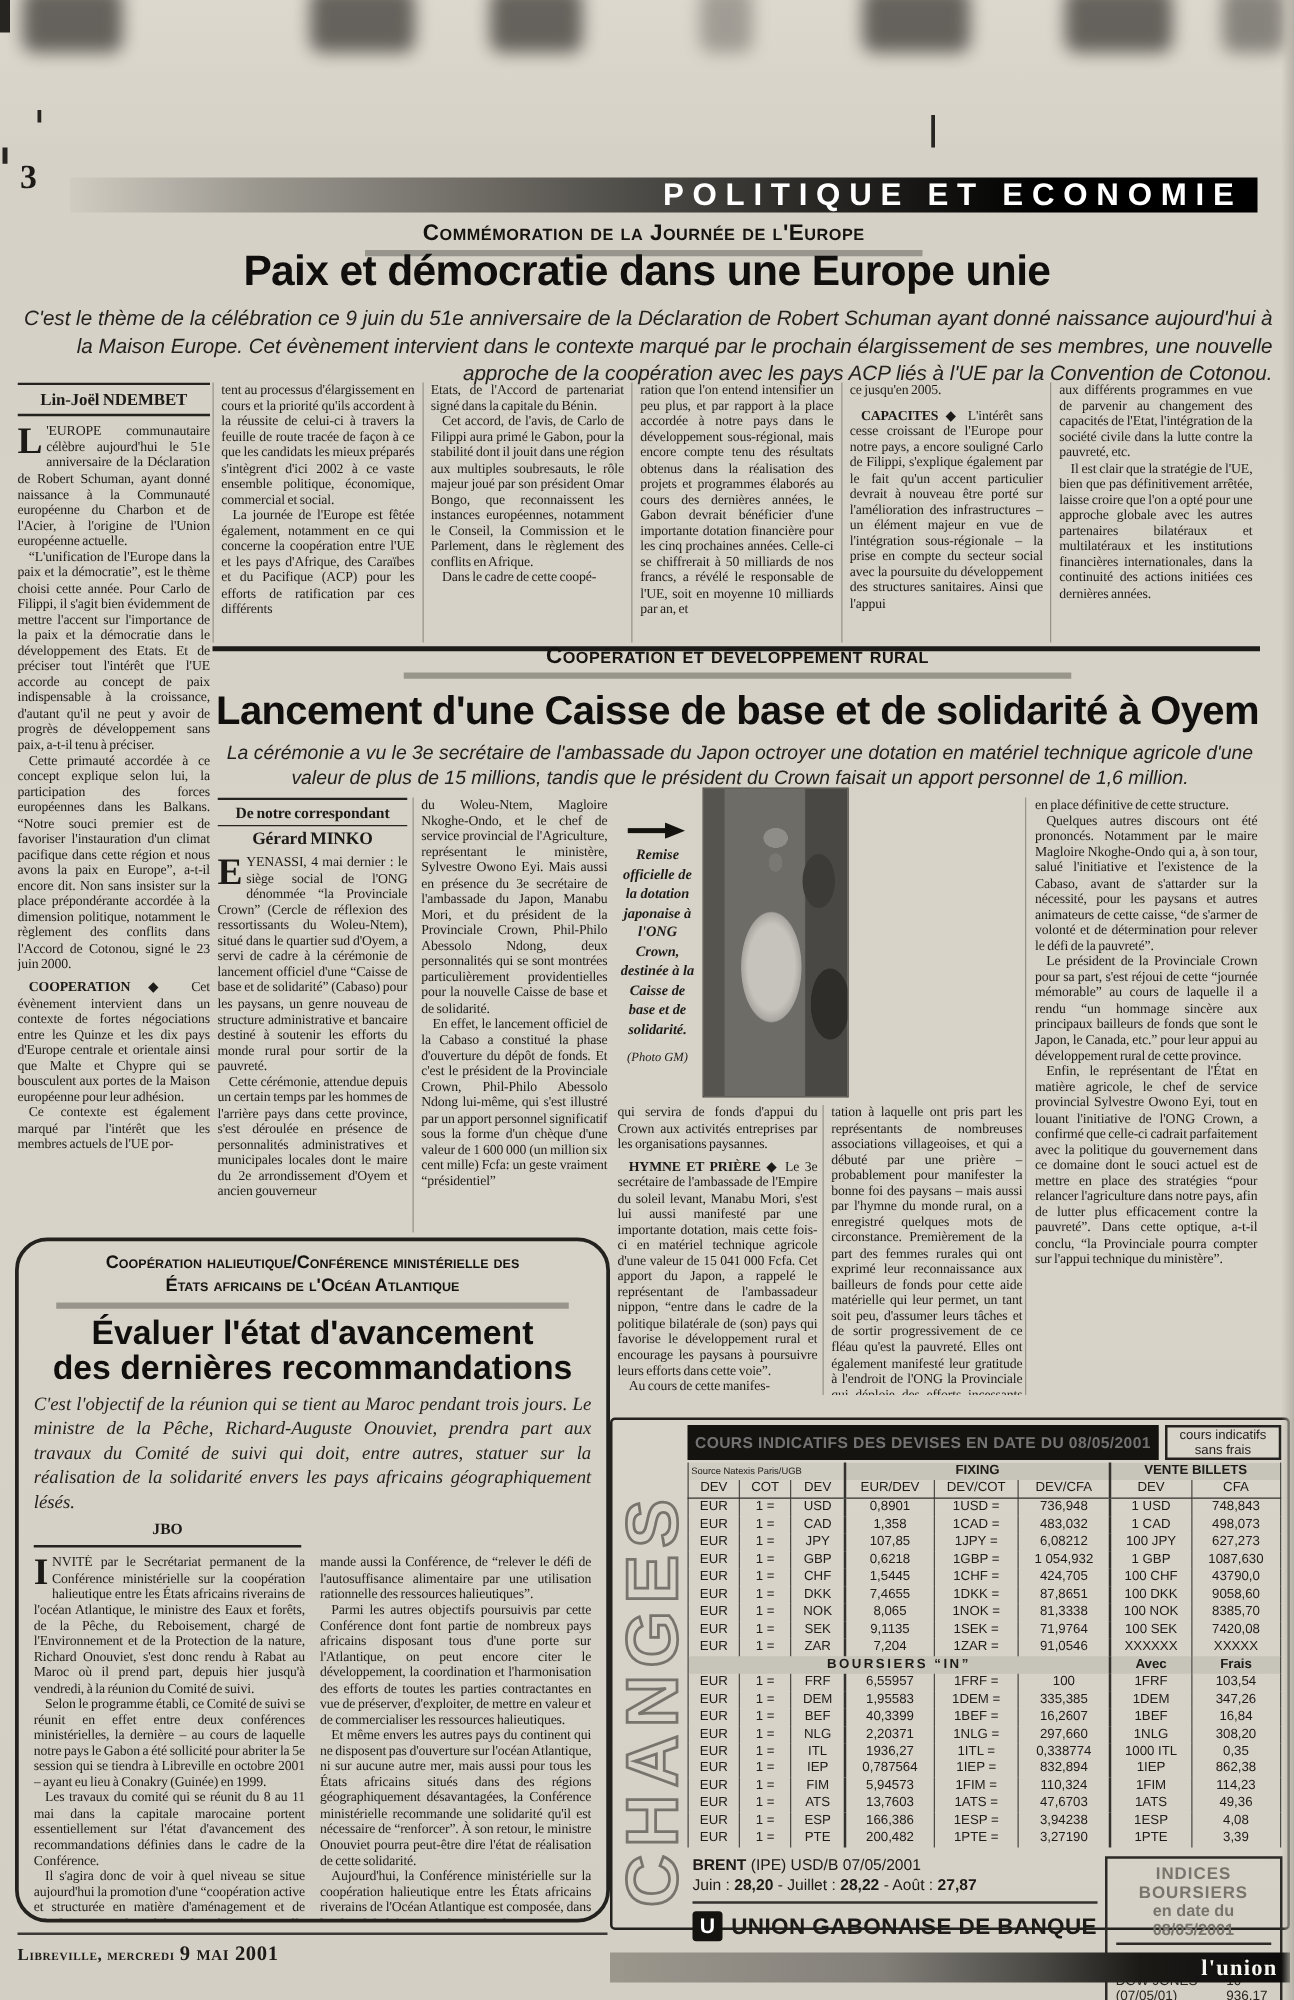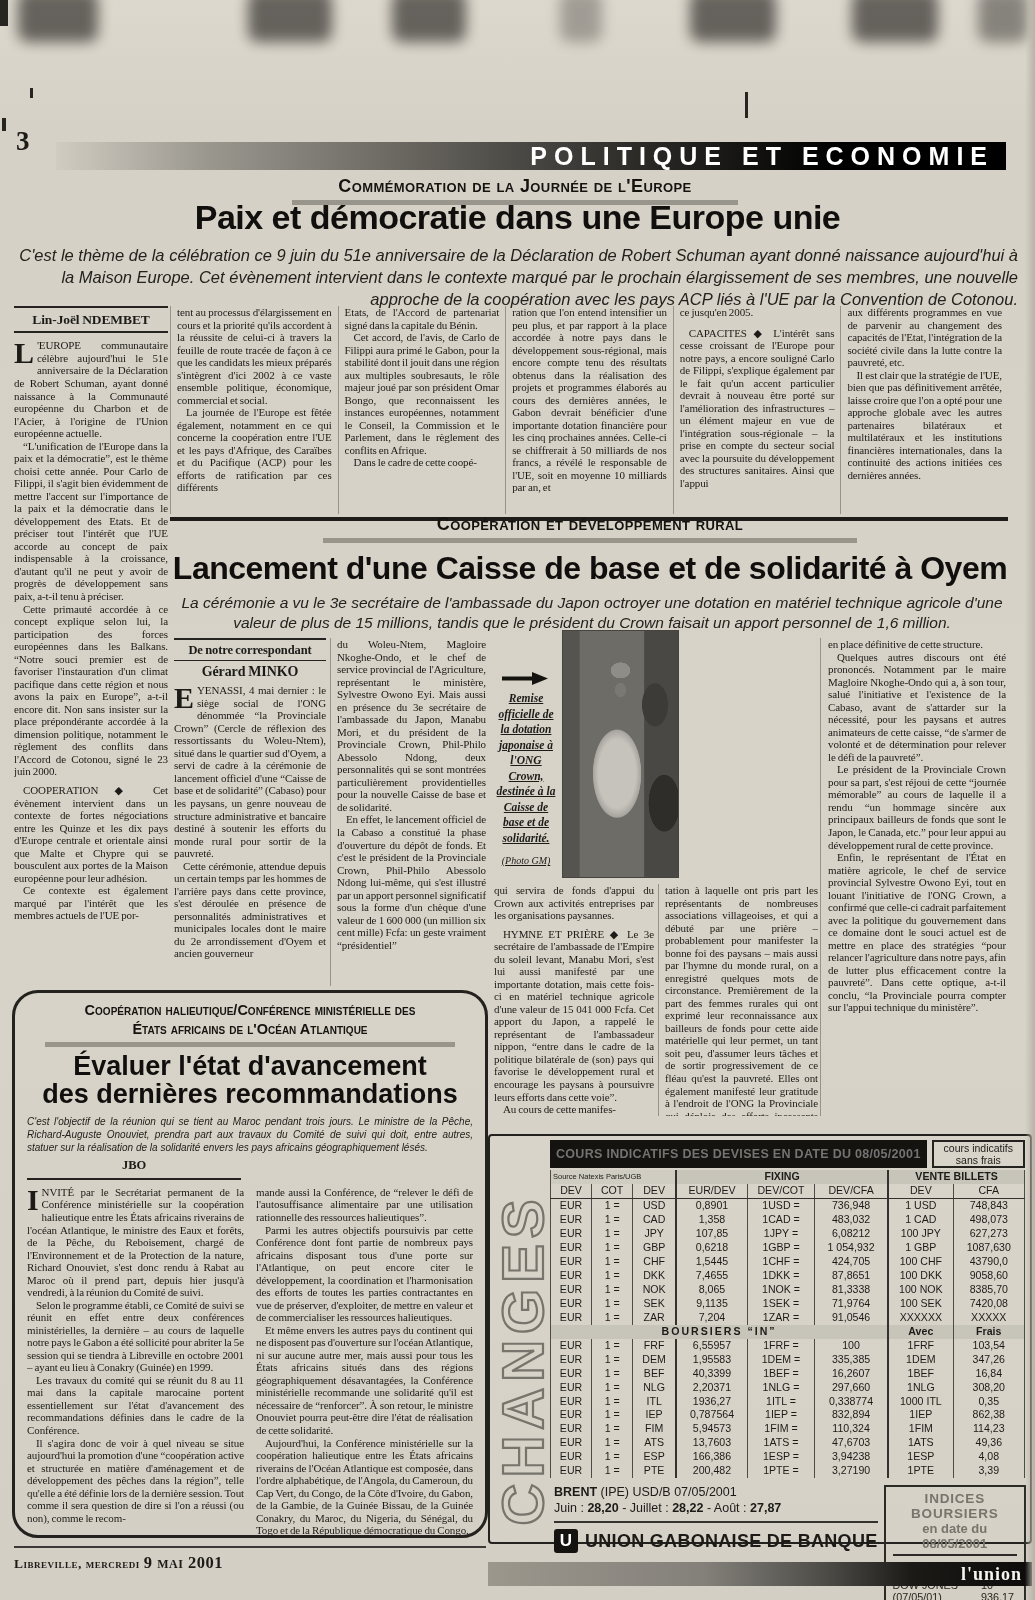--- a/index.html
+++ b/index.html
@@ -22,21 +22,21 @@
   .k1{font-size:18px;letter-spacing:.4px;text-align:center;}
   .krule{height:5px;background:#98958c;margin-top:3px;}
   .headline{font-family:"Liberation Sans",sans-serif;font-weight:700;text-align:center;color:#100f0d;}
   .h1{font-size:34px;letter-spacing:-.5px;}
   .lede{font-family:"Liberation Sans",sans-serif;font-style:italic;color:#23221e;}
   .l1{font-size:16.5px;line-height:1.32;text-align:right;}
   
   .bodycol{font-size:11px;line-height:1.14;text-align:justify;letter-spacing:-.1px;word-spacing:-.6px;overflow:hidden;}
   .bodycol p{margin:0;text-indent:9px;}
   .bodycol p.noind{text-indent:0;}
-  .lead{font-weight:400;}
+  .lead{font-weight:700;}
   .dc{float:left;font-size:30px;line-height:.82;font-weight:700;padding:2px 3px 0 0;}
   .byline{font-weight:700;text-align:center;font-size:13.5px;border-top:2px solid #24231f;border-bottom:2px solid #24231f;
         padding:4px 0;margin-bottom:6px;}
   .corr-label{font-weight:700;text-align:center;font-size:12.5px;border-top:2px solid #24231f;border-bottom:1.5px solid #24231f;padding:3px 0;}
   .corr-name{font-weight:700;text-align:center;font-size:14px;padding:3px 0 4px;}
   .a1cols{display:flex;}
   .a1cols .col{flex:1;padding:0 6px;border-left:1px solid #96938a;height:100%;}
   .colrule{border-left:1px solid #96938a;}
   .thickrule{background:#1d1c19;}
   
@@ -48,21 +48,21 @@
        radial-gradient(ellipse 22px 40px at 88% 70%, #2e2d2a 0 70%, transparent 72%),
        radial-gradient(ellipse 18px 30px at 80% 30%, #3c3b38 0 70%, transparent 74%),
        linear-gradient(90deg,#55544f 0 14%,#6e6c66 15% 70%,#494844 71% 100%);}
   .caption{font-style:italic;font-weight:700;font-size:11.5px;line-height:1.35;text-align:center;}
   .credit{font-size:10px;font-weight:400;margin-top:9px;text-align:center;font-style:italic;}
   
   .a3box{border:3px solid #23221e;border-radius:26px;padding:8px 12px 6px;background:transparent;overflow:hidden;}
   .k3{font-size:14.5px;line-height:1.3;text-align:center;}
   .k3rule{height:5px;background:#98958c;margin:3px auto 5px;width:92%;}
   .h3{font-size:27px;line-height:1.06;margin-bottom:6px;}
-  .l3{font-size:10px;line-height:1.3;text-align:justify;margin-bottom:4px;}
+  .l3{font-size:15px;line-height:1.3;text-align:justify;margin-bottom:4px;font-family:Liberation Serif, serif;}
   .a3-byline{font-weight:700;font-size:12.5px;text-align:center;width:48%;border-bottom:2px solid #24231f;padding-bottom:5px;margin-bottom:6px;}
   .a3cols{display:flex;gap:12px;}
   .a3cols .bodycol{flex:1;height:352px;}
   
   .chbox{border:2.5px solid #23221e;border-radius:4px;background:rgba(255,255,255,.06);}
   .ch-vert{position:absolute;left:-128px;top:196px;width:320px;text-align:center;transform:rotate(-90deg);
         font-family:"Liberation Sans",sans-serif;font-weight:700;font-size:58px;letter-spacing:6px;
         color:transparent;-webkit-text-stroke:2.2px #76746c;white-space:nowrap;}
   .ch-main{margin-left:60px;padding:4px 5px 0 0;}
   .ch-titlerow{display:flex;gap:5px;align-items:stretch;margin-bottom:2px;}
@@ -182,21 +182,21 @@
     <div class="corr-name">Gérard MINKO</div>
     <p class="noind"><span class="dc">E</span><span>YENASSI, 4 mai dernier : le siège social de l'ONG dénommée “la Provinciale Crown” (Cercle de réflexion des ressortissants du Woleu-Ntem), situé dans le quartier sud d'Oyem, a servi de cadre à la cérémonie de lancement officiel d'une “Caisse de base et de solidarité” (Cabaso) pour les paysans, un genre nouveau de structure administrative et bancaire destiné à soutenir les efforts du monde rural pour sortir de la pauvreté.</span></p>
     <p>Cette cérémonie, attendue depuis un certain temps par les hommes de l'arrière pays dans cette province, s'est déroulée en présence de personnalités administratives et municipales locales dont le maire du 2e arrondissement d'Oyem et ancien gouverneur</p>
   </div>
 
   <div class="abs bodycol colrule" style="left:330px;top:638px;width:156px;height:348px;padding-left:6px;">
     <p class="noind">du Woleu-Ntem, Magloire Nkoghe-Ondo, et le chef de service provincial de l'Agriculture, représentant le ministère, Sylvestre Owono Eyi. Mais aussi en présence du 3e secrétaire de l'ambassade du Japon, Manabu Mori, et du président de la Provinciale Crown, Phil-Philo Abessolo Ndong, deux personnalités qui se sont montrées particulièrement providentielles pour la nouvelle Caisse de base et de solidarité.</p>
     <p>En effet, le lancement officiel de la Cabaso a constitué la phase d'ouverture du dépôt de fonds. Et c'est le président de la Provinciale Crown, Phil-Philo Abessolo Ndong lui-même, qui s'est illustré par un apport personnel significatif sous la forme d'un chèque d'une valeur de 1 600 000 (un million six cent mille) Fcfa: un geste vraiment “présidentiel”</p>
   </div>
 
-  <div class="abs" style="left:494px;top:672px;width:64px;text-decoration:underline;">
+  <div class="abs" style="left:494px;top:658px;width:64px;">
     <svg class="arrow-svg" width="46" height="13" viewBox="0 0 46 13" style="margin:0 0 6px 8px;">
       <rect x="0" y="4.5" width="31" height="4" fill="#14130f"></rect>
       <polygon points="30,0 46,6.5 30,13" fill="#14130f"></polygon>
     </svg>
     <div class="caption">Remise officielle de la dotation japonaise à l'ONG Crown, destinée à la Caisse de base et de solidarité.</div>
     <div class="credit">(Photo GM)</div>
   </div>
   <div class="abs photo" style="left:562px;top:630px;width:117px;height:248px;"></div>
 
   <div class="abs bodycol" style="left:494px;top:884px;width:160px;height:232px;">

